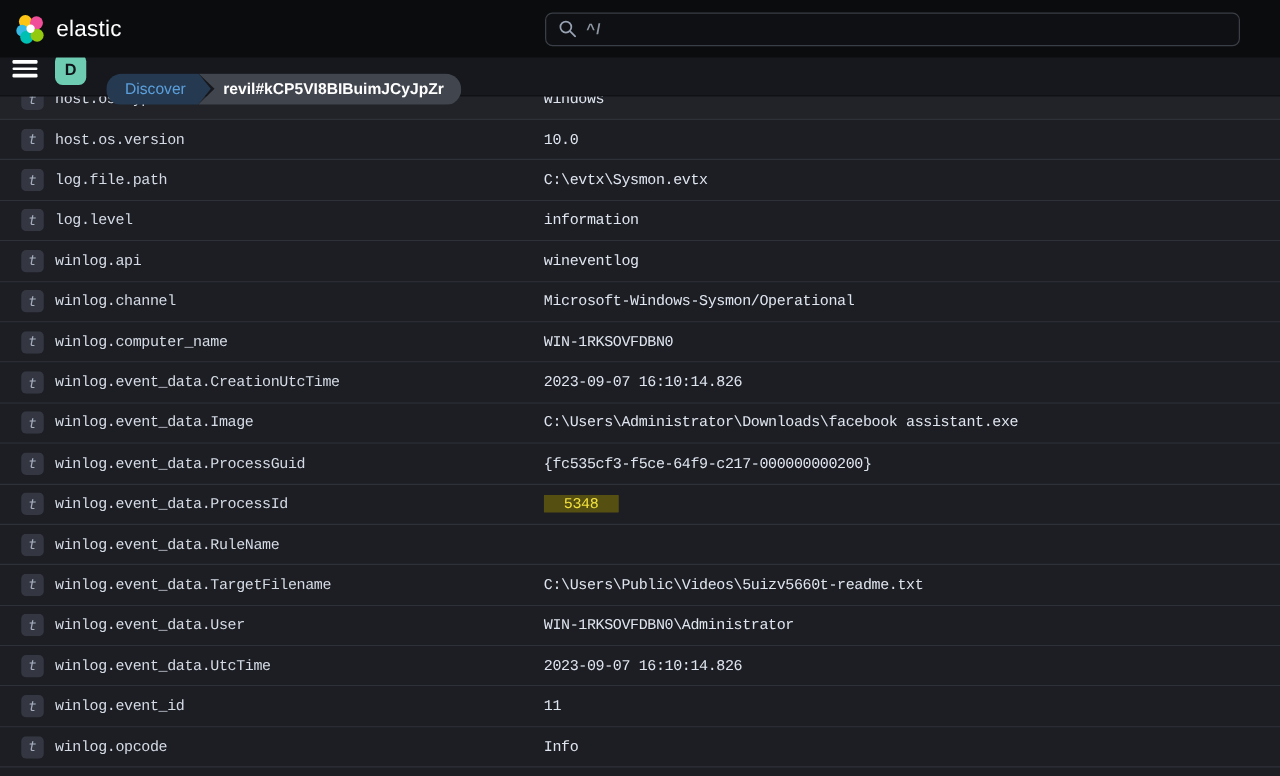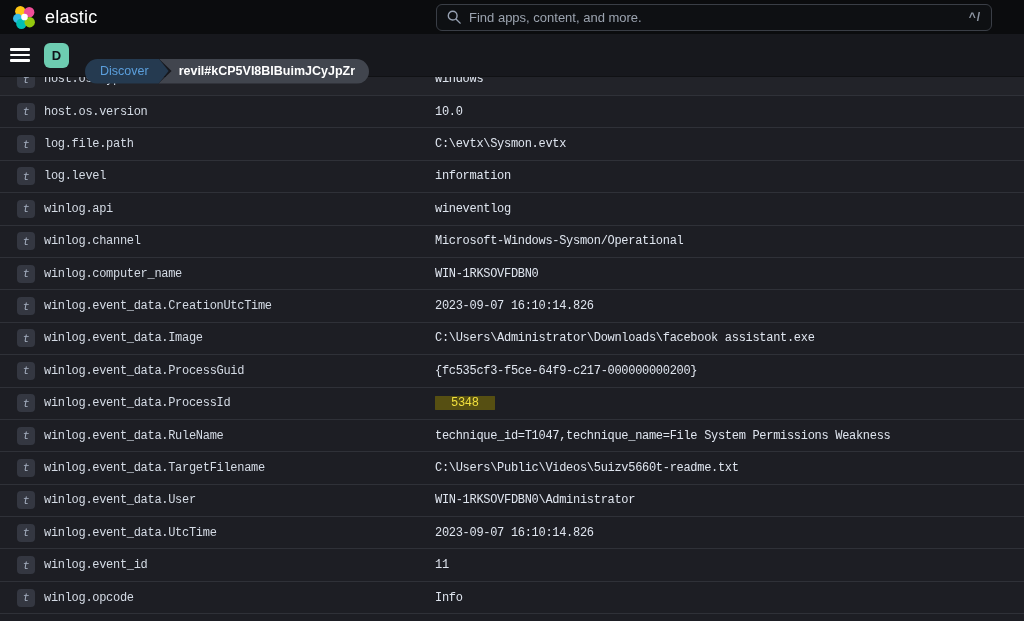--- a/index.html
+++ b/index.html
@@ -4,21 +4,21 @@
 <style>
   * { box-sizing: border-box; margin: 0; padding: 0; }
   html, body {
     width: 1024px; height: 621px; overflow: hidden;
     background: #1d1e24;
     font-family: "Liberation Sans", "DejaVu Sans", sans-serif;
   }
 
   
   .global-header {
-    position: absolute; top: 0; left: 0; width: 1024px; height: 34px;
+    position: absolute; top: 0; left: 0; width: 1024px; height: 46px;
     background: #0b0c0e; display: flex; align-items: center; z-index: 5;
   }
   .brand { display: flex; align-items: center; gap: 8px; padding-left: 12px; }
   .brand-name { color: #ffffff; font-size: 18px; font-weight: 400; letter-spacing: .2px; }
   .searchbox {
     margin-left: auto; margin-right: 32px;
     width: 556px; height: 27px;
     background: #0e1013; border: 1px solid #3a3e46; border-radius: 6px;
     display: flex; align-items: center; padding: 0 10px; gap: 8px;
   }
@@ -104,21 +104,20 @@
       <circle cx="17" cy="16.5" r="5" fill="#93c90e"></circle>
       <circle cx="12" cy="11.5" r="3.2" fill="#ffffff"></circle>
     </svg>
     <span class="brand-name">elastic</span>
   </div>
   <div class="searchbox">
     <svg width="14" height="14" viewBox="0 0 16 16">
       <circle cx="6.5" cy="6.5" r="5" fill="none" stroke="#98a2b3" stroke-width="1.6"></circle>
       <line x1="10.5" y1="10.5" x2="15" y2="15" stroke="#98a2b3" stroke-width="1.6" stroke-linecap="round"></line>
     </svg>
-    <input type="text" placeholder="Find apps, content, and more." style="">
     <span class="search-shortcut">^/</span>
   </div>
 </header>
 
 <nav class="crumb-bar">
   <div class="menu-btn">
     <span></span>
       <span></span>
       <span></span>
   </div>
@@ -217,21 +216,20 @@
       <span class="field-name">winlog.event_data.ProcessId</span>
     </div>
     <div class="value-cell"><span class="value-text"><mark>5348</mark></span></div>
   </div>
 
   <div class="row">
     <div class="field-cell">
       <span class="type-badge">t</span>
       <span class="field-name">winlog.event_data.RuleName</span>
     </div>
-    <div class="value-cell"><span class="value-text">technique_id=T1047,technique_name=File System Permissions Weakness</span></div>
   </div>
 
   <div class="row">
     <div class="field-cell">
       <span class="type-badge">t</span>
       <span class="field-name">winlog.event_data.TargetFilename</span>
     </div>
     <div class="value-cell"><span class="value-text">C:\Users\Public\Videos\5uizv5660t-readme.txt</span></div>
   </div>
 

